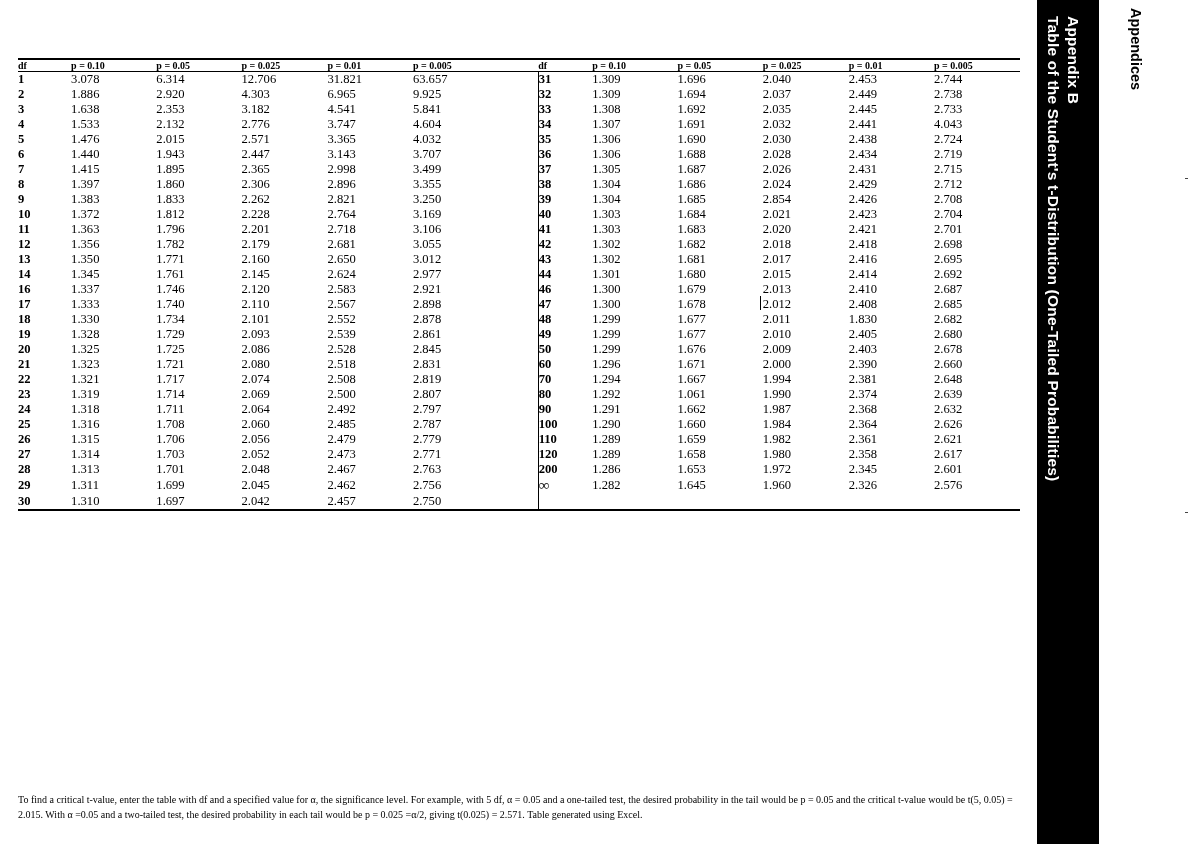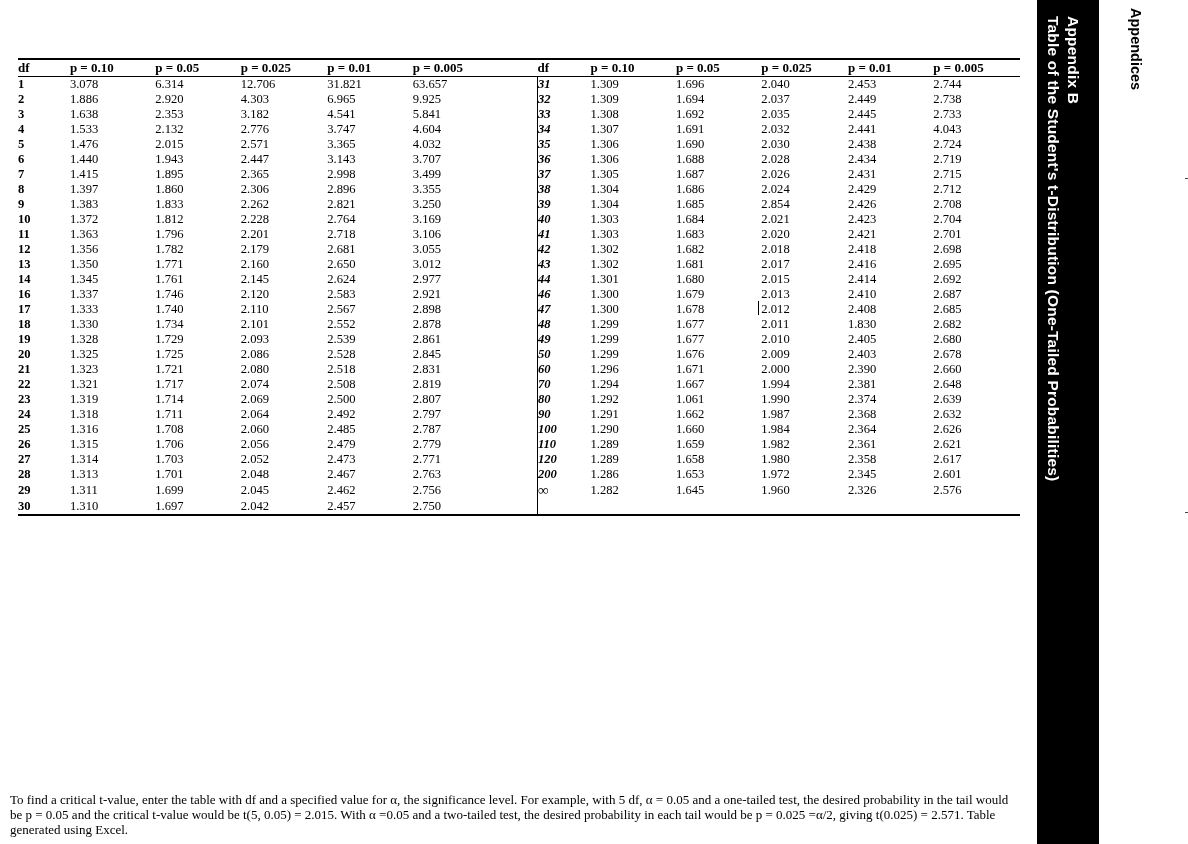--- a/index.html
+++ b/index.html
@@ -104,21 +104,21 @@
     border-bottom: 1.1px solid #000;
   }
   .rule-bottom td, .rule-bottom th {
     border-bottom: 2.2px solid #000;
     margin-left: 32px;
   }
 
   thead th {
     font-family: "Liberation Serif", serif;
     font-weight: bold;
-    font-size: 13px;
+    font-size: 10px;
     padding: 9px 0 7px 0;
     white-space: nowrap;
   }
 
   tbody td {
     font-size: 12.6px;
     padding: 4.1px 0 4.1px 0;
     white-space: nowrap;
   }
   td.df, th.df {
@@ -128,40 +128,39 @@
   }
   th.df { text-align: left; padding-left: 2px; padding-right: 0; }
 
   
   col.c-df   { width: 60px; }
   col.c-val  { width: 94px; }
   col.c-gap  { width: 46px; }
 
   .colsep {
     border-left: 1.1px solid #000;
-    font-style: italic;
   }
   .pad-l { padding-left: 26px; }
 
   .hdr-df-left { padding-left: 2px; }
 
   .v { text-align: left; }
 
   .inf {
     font-size: 15px;
     font-weight: bold;
   }
 
   
   .footnote {
     position: absolute;
-    left: 10px;
+    left: 18px;
     top: 792px;
     width: 1004px;
-    font-size: 13px;
+    font-size: 10px;
     line-height: 15.2px;
     text-align: left;
   }
 
   
   .caret {
     position: relative;
   }
   .caret::before {
     content: "";

